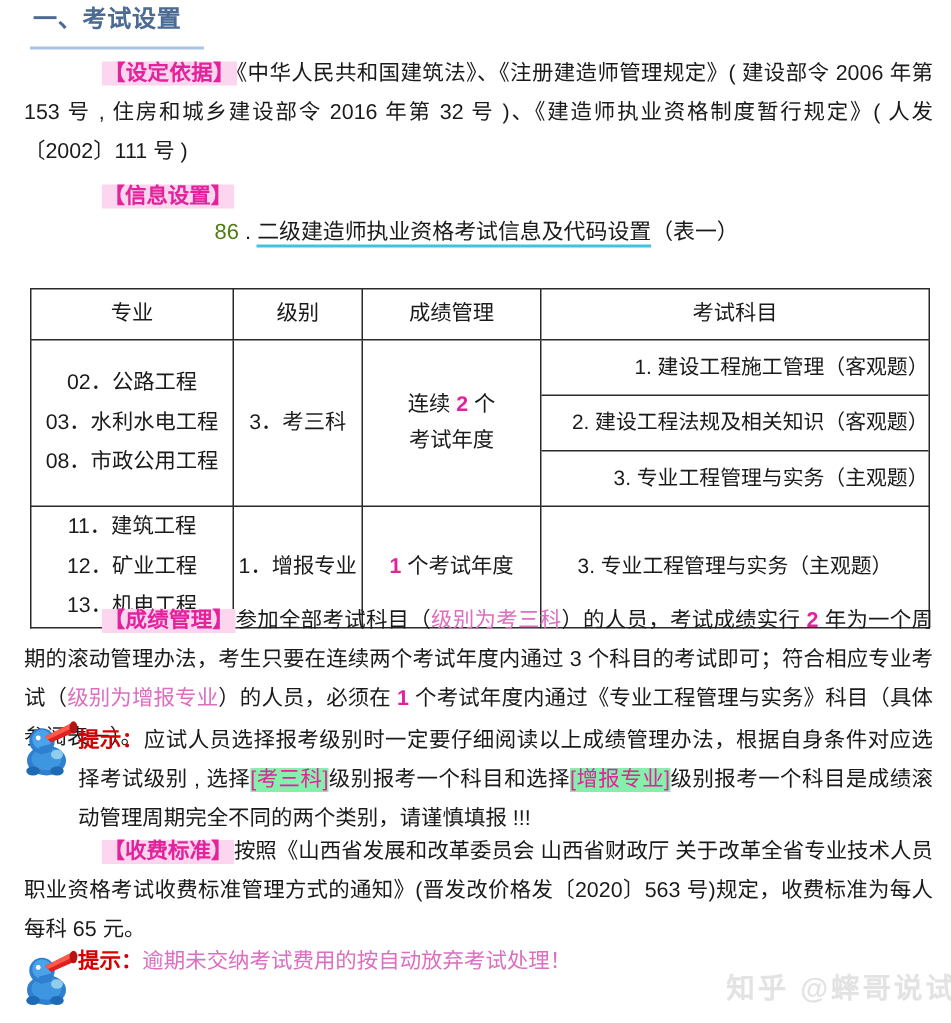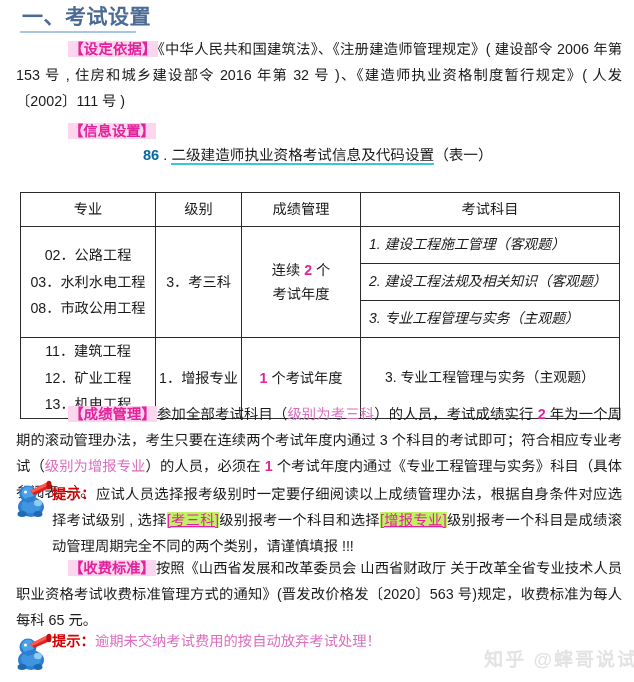--- a/index.html
+++ b/index.html
@@ -23,21 +23,21 @@
     width: 634px;
     height: 682px;
     box-sizing: border-box;
   }
 
   
   .sec-heading {
     position: absolute;
     left: 22px;
     top: 6px;
-    font-size: 21px;
+    font-size: 16px;
     font-weight: bold;
     color: #4b6a94;
     letter-spacing: 0.5px;
     white-space: nowrap;
   }
   .sec-heading-underline {
     position: absolute;
     left: 20px;
     top: 31px;
     width: 116px;
@@ -57,34 +57,34 @@
   }
 
   .tag {
     color: #e2239b;
     font-weight: bold;
     background: #fbd6ee;
     padding: 0 1px;
     margin-left: 12px;
   }
   .pink-b { color: #e2239b; font-weight: bold; }
-  .pink-hl { color: #e2239b; background: #bef264; text-decoration: underline; }
+  .pink-hl { color: #e2239b; background: #86efac; }
   .magenta-soft { color: #dd6ec0; }
 
   
   .t86-wrap {
     position: absolute;
     left: 143px;
     top: 148px;
     font-size: 14.6px;
     white-space: nowrap;
   }
   .t86-num {
-    color: #0369a1;
-    font-weight: bold;
+    color: #4d7c0f;
+    font-weight: normal;
   }
   .t86-text {
     border-bottom: 2px solid #3fc4e0;
     padding-bottom: 0;
   }
 
   
   .tbl {
     position: absolute;
     left: 20px;
@@ -119,26 +119,25 @@
   .cell-pad { padding: 4px 6px; }
   .score-cell { line-height: 24px; }
 
   .subj-tbl {
     width: 100%;
     border-collapse: collapse;
   }
   .subj-tbl td {
     border: none;
     border-bottom: 1px solid #2a2a2a;
-    text-align: left;
+    text-align: right;
     padding: 5px 0 5px 8px;
     height: 26px;
     white-space: nowrap;
     font-size: 13.9px;
-    font-style: italic;
   }
   .subj-tbl tr:last-child td { border-bottom: none; }
   .subj-single {
     text-align: left;
     padding-left: 8px;
     white-space: nowrap;
     font-size: 13.9px;
   }
 
   

